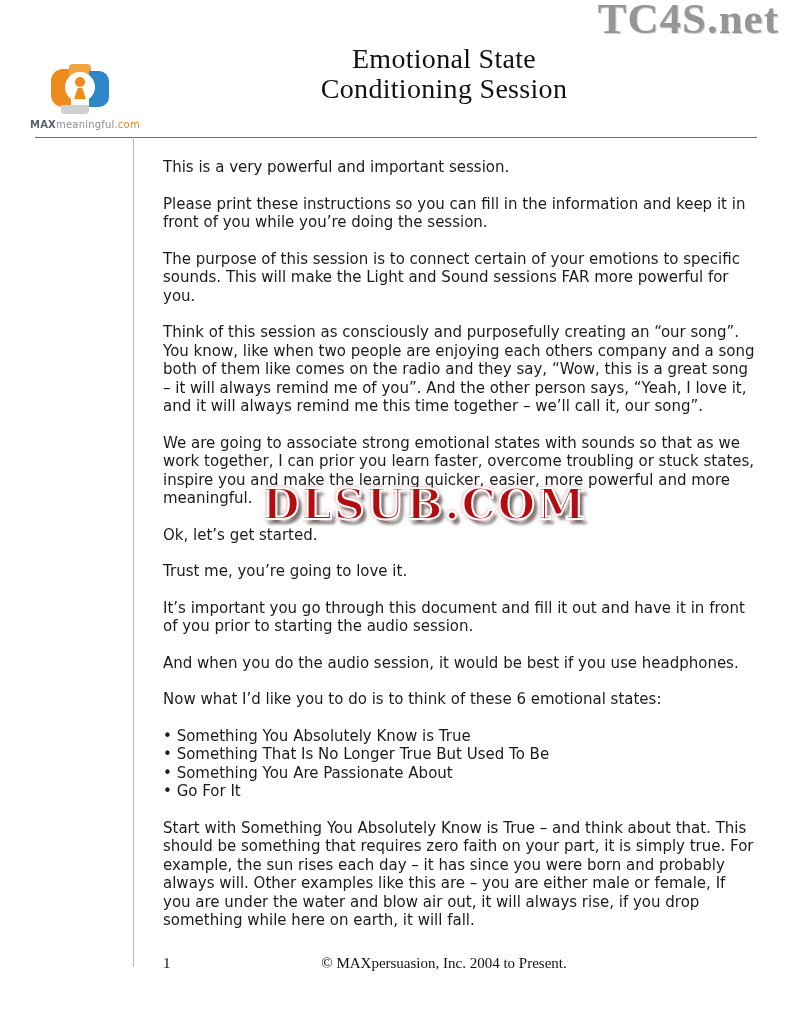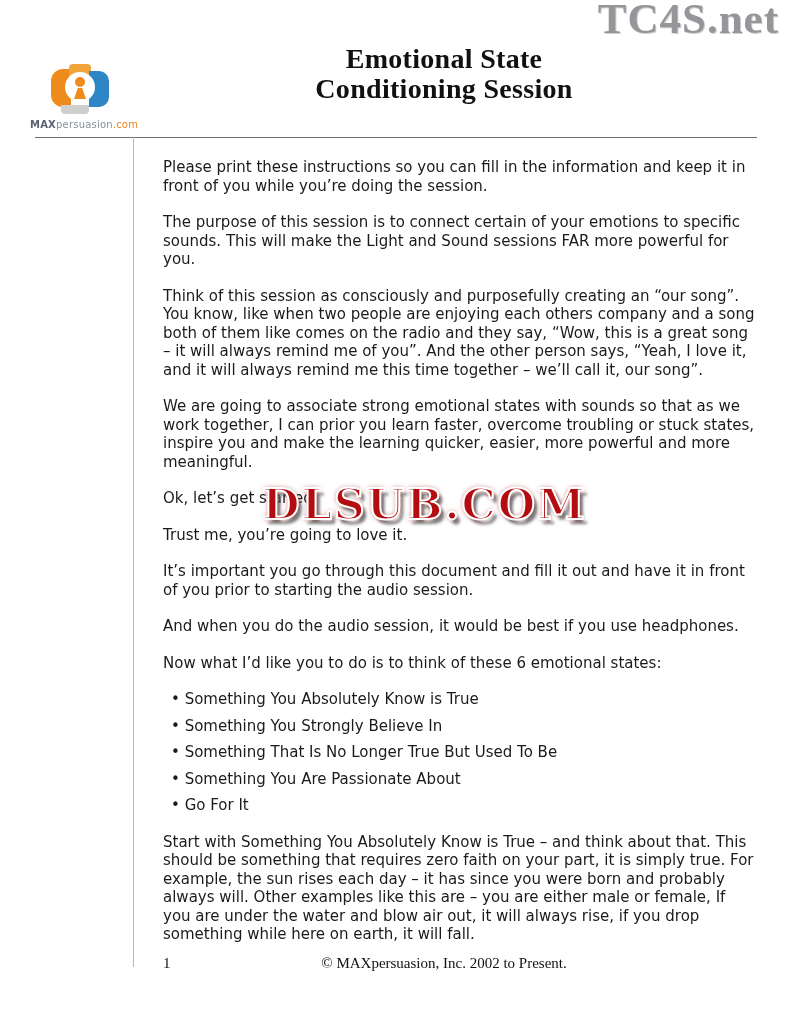--- a/index.html
+++ b/index.html
@@ -27,36 +27,36 @@
   .keyhole-head { position:absolute; left:26px; top:13px; width:10px; height:10px; background:#ef8a1c; border-radius:50%; }
   .keyhole-body { position:absolute; left:25px; top:24px; width:12px; height:11px; background:#ef8a1c;
     clip-path:polygon(32% 0, 68% 0, 100% 100%, 0 100%); }
   .logo-text { margin-top:5px; font-size:10px; color:#8a8f98; letter-spacing:.2px; white-space:nowrap; }
   .logo-text .max { font-weight:bold; color:#596270; }
   .logo-text .com { color:#e8821e; }
 
   
   .title {
     position:absolute; left:133px; top:44px; width:622px; text-align:center;
-    font-family:"Liberation Serif", serif; font-weight:bold; font-size:28px;
+    font-family:"Liberation Serif", serif; font-weight:normal; font-size:28px;
     line-height:1.07; color:#111111; letter-spacing:.3px;
   }
 
   
   .hr { position:absolute; left:35px;  top:137px; width:722px; height:1px; background:#6f6f6f; }
   .vr { position:absolute; left:133px; top:137px; width:1px; height:830px; background:#b9b9b9; }
 
   
   .content {
     position:absolute; left:163px; top:146px; width:592px;
     padding-top:12px; font-size:15px; line-height:18.5px; color:#1b1b1b;
   }
   .content p { margin:0 0 18px 0; }
   .bullets { margin:0 0 18px 0; padding:0; list-style:none; }
-  .bullets li { margin:8px; }
+  .bullets li { margin:0; }
   .bullets li::before { content:"• "; }
 
   
   .dlsub {
     position:absolute; left:50%; top:479px; transform:translateX(-50%);
     font-family:"DejaVu Serif", serif; font-weight:bold; font-size:43px;
     letter-spacing:2px; color:#b30d12;
     -webkit-text-stroke:2px #ffffff;
     text-shadow:
       0 0 5px rgba(150,0,0,.6),
@@ -96,52 +96,52 @@
     <div class="logo-art">
       <div class="lp-left"></div>
       <div class="lp-top"></div>
       <div class="lp-right"></div>
       <div class="lp-bottom"></div>
       <div class="keyhole-bg"></div>
       <div class="keyhole-head"></div>
       <div class="keyhole-body"></div>
     </div>
     <div class="logo-text">
-      <span class="max">MAX</span><span>persuasion</span><span class="com">.com</span>
+      <span class="max">MAX</span><span>meaningful</span><span class="com">.com</span>
     </div>
   </div>
 
   <div class="title">
     <div>Emotional State</div>
     <div>Conditioning Session</div>
   </div>
 
   <div class="hr"></div>
   <div class="vr"></div>
 
   <div class="content">
+    <p>This is a very powerful and important session.</p>
     <p>Please print these instructions so you can fill in the information and keep it in front of you while you’re doing the session.</p>
     <p>The purpose of this session is to connect certain of your emotions to specific sounds. This will make the Light and Sound sessions FAR more powerful for you.</p>
     <p>Think of this session as consciously and purposefully creating an “our song”. You know, like when two people are enjoying each others company and a song both of them like comes on the radio and they say, “Wow, this is a great song – it will always remind me of you”. And the other person says, “Yeah, I love it, and it will always remind me this time together – we’ll call it, our song”.</p>
     <p>We are going to associate strong emotional states with sounds so that as we work together, I can prior you learn faster, overcome troubling or stuck states, inspire you and make the learning quicker, easier, more powerful and more meaningful.</p>
     <p>Ok, let’s get started.</p>
     <p>Trust me, you’re going to love it.</p>
     <p>It’s important you go through this document and fill it out and have it in front of you prior to starting the audio session.</p>
     <p>And when you do the audio session, it would be best if you use headphones.</p>
     <p>Now what I’d like you to do is to think of these 6 emotional states:</p>
     <ul class="bullets">
       <li>Something You Absolutely Know is True</li>
-      <li>Something You Strongly Believe In</li>
       <li>Something That Is No Longer True But Used To Be</li>
       <li>Something You Are Passionate About</li>
       <li>Go For It</li>
     </ul>
     <p>Start with Something You Absolutely Know is True – and think about that. This should be something that requires zero faith on your part, it is simply true. For example, the sun rises each day – it has since you were born and probably always will. Other examples like this are – you are either male or female, If you are under the water and blow air out, it will always rise, if you drop something while here on earth, it will fall.</p>
   </div>
 
   <div class="dlsub">DLSUB.COM</div>
 
-  <div class="copyright">© MAXpersuasion, Inc. 2002 to Present.</div>
+  <div class="copyright">© MAXpersuasion, Inc. 2004 to Present.</div>
   <div class="page-num">1</div>
 
   <div class="traders">TradersXtreme.com</div>
 
 </div>
 
 </body></html>

